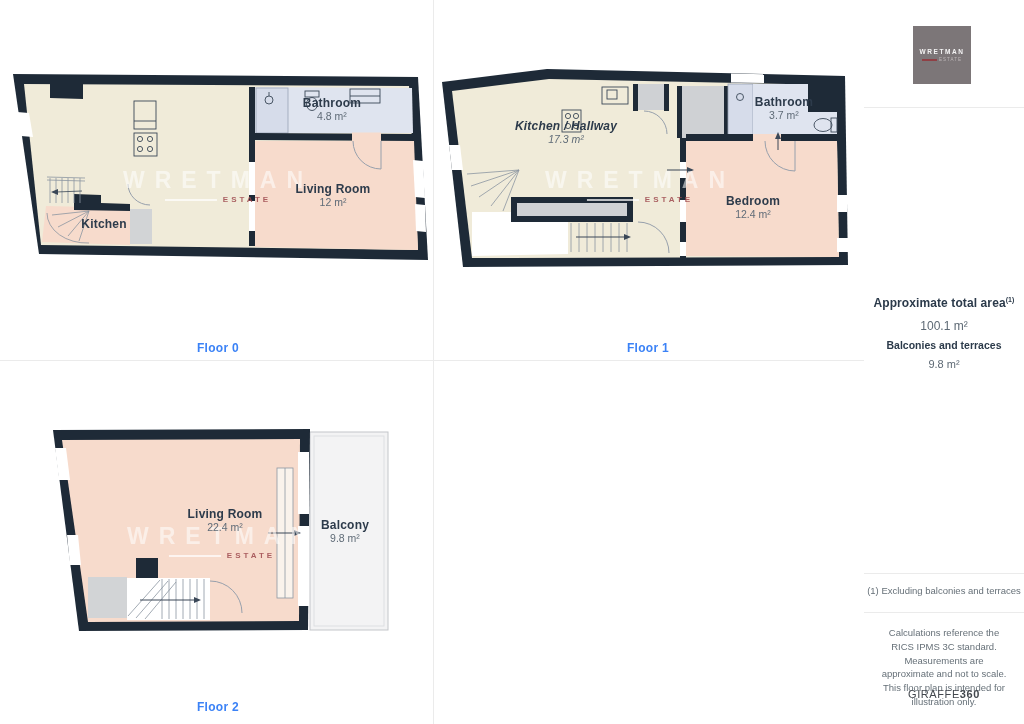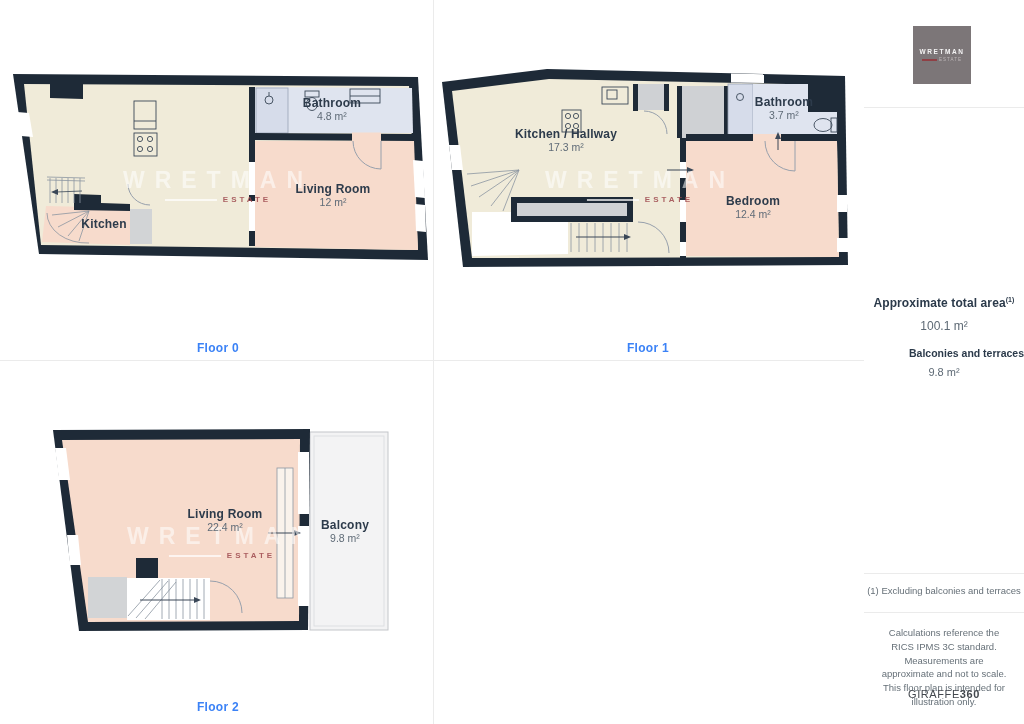--- a/index.html
+++ b/index.html
@@ -36,21 +36,21 @@
           display:flex; flex-direction:column; align-items:center; justify-content:center; }
   .logo-line1 { color:rgba(255,255,255,0.92); font-size:6.5px; letter-spacing:1.6px; font-weight:700; }
   .logo-row2 { display:flex; align-items:center; margin-top:2px; }
   .logo-dash { display:inline-block; width:15px; height:2px; background:#8f4045; margin-right:2px; }
   .logo-line2 { color:#bdb7b8; font-size:4.5px; letter-spacing:1px; }
 
   .total-block { position:absolute; left:0; top:296px; width:160px; text-align:center; }
   .total-title { font-weight:700; font-size:12px; color:#2b3a4a; letter-spacing:.1px; }
   .total-title sup { font-size:7px; }
   .total-value { margin-top:9px; font-size:12px; color:#5d6974; }
-  .balc-title { margin-top:14px; font-weight:700; font-size:10.5px; color:#2b3a4a;text-align:right; }
+  .balc-title { margin-top:6px; font-weight:700; font-size:10.5px; color:#2b3a4a; }
   .balc-value { margin-top:7px; font-size:11px; color:#5d6974; }
 
   .footnote { position:absolute; left:0; top:585px; width:160px; text-align:center;
               font-size:9.5px; color:#667078; }
   .disclaimer { position:absolute; left:0; top:626px; width:160px; padding:0 13px; text-align:center;
                 font-size:9.5px; line-height:1.45; color:#667078; }
   .brand { position:absolute; left:0; top:688px; width:160px; text-align:center;
            font-size:11px; color:#43484e; letter-spacing:.6px; }
   .brand .suffix { font-weight:700; }
 </style>
@@ -284,21 +284,21 @@
     <div class="room-area">4.8 m²</div>
   </div>
   <div class="room-label" style="left:333px; top:196px;">
     <div class="room-name">Living Room</div>
     <div class="room-area">12 m²</div>
   </div>
   <div class="room-label" style="left:104px; top:224px;">
     <div class="room-name">Kitchen</div>
   </div>
 
-  <div class="room-label" style="left:566px; top:141px;">
+  <div class="room-label" style="left:566px; top:133px;font-style:italic;">
     <div class="room-name">Kitchen / Hallway</div>
     <div class="room-area">17.3 m²</div>
   </div>
   <div class="room-label" style="left:784px; top:109px;">
     <div class="room-name">Bathroom</div>
     <div class="room-area">3.7 m²</div>
   </div>
   <div class="room-label" style="left:753px; top:208px;">
     <div class="room-name">Bedroom</div>
     <div class="room-area">12.4 m²</div>

